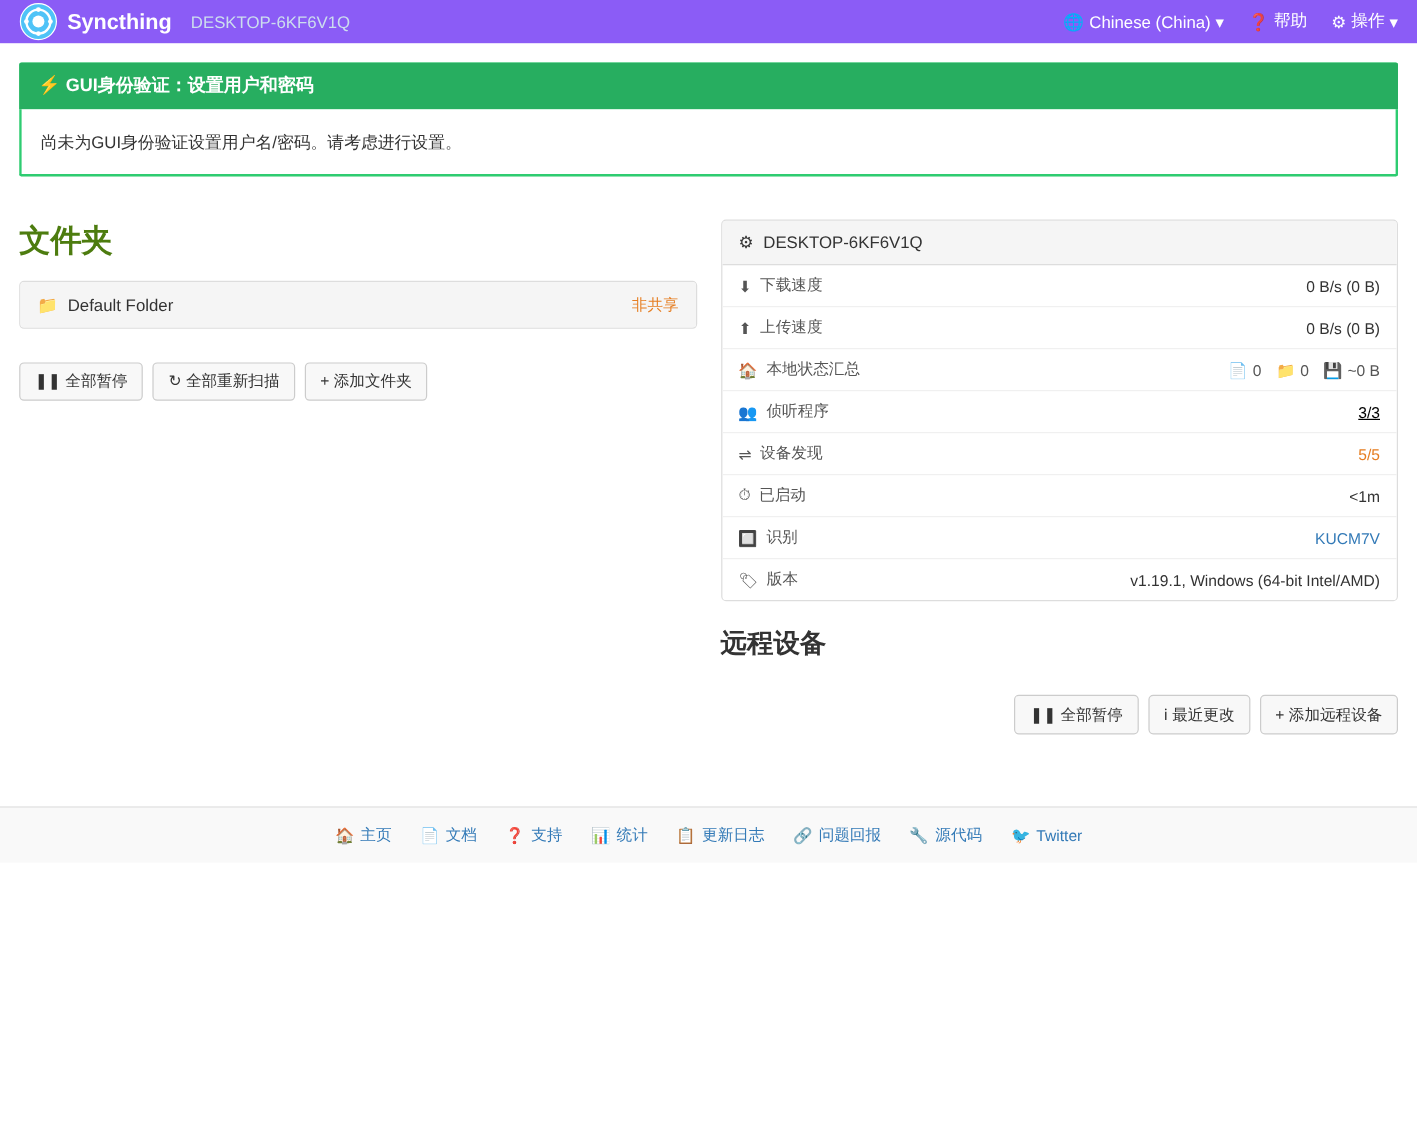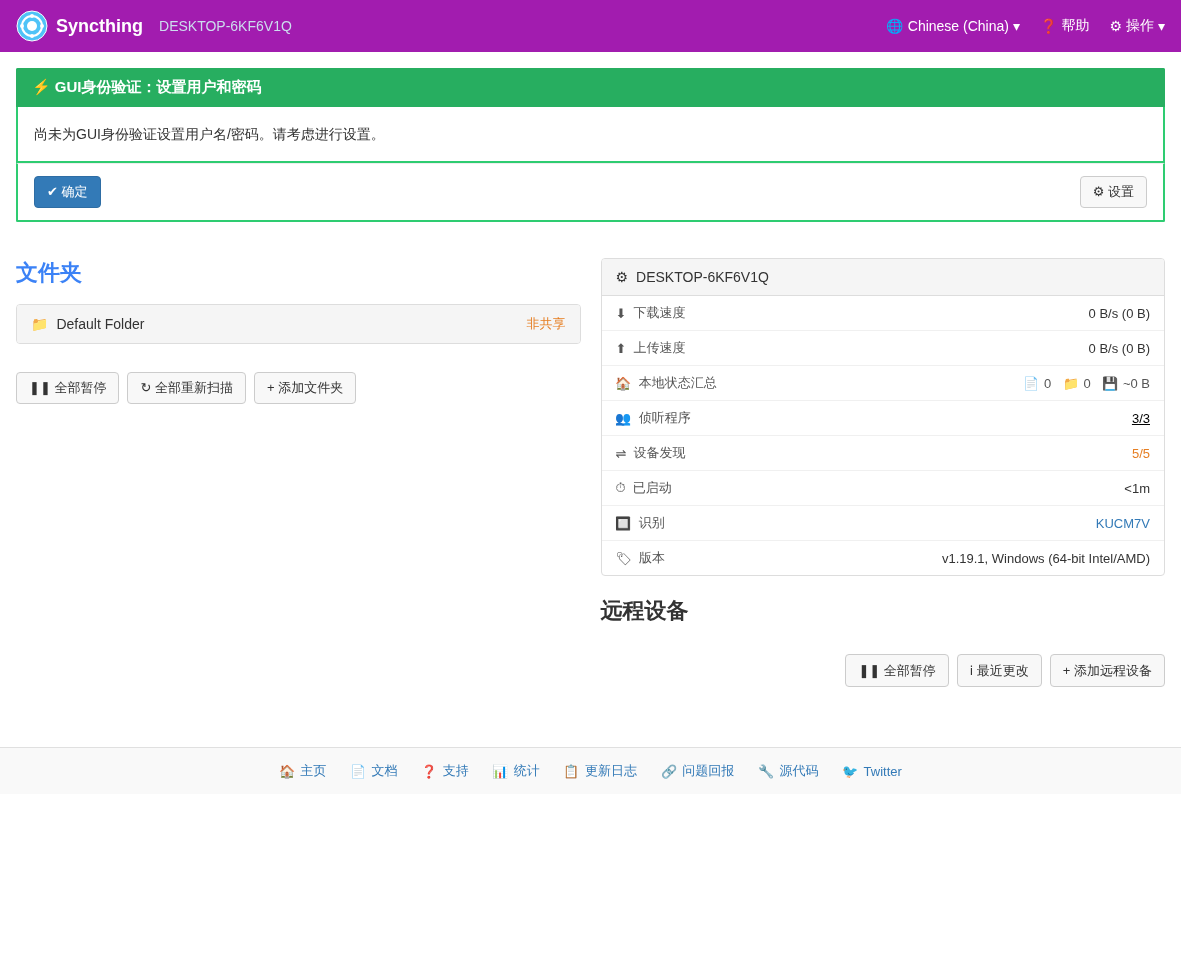--- a/index.html
+++ b/index.html
@@ -1,25 +1,25 @@
 <!DOCTYPE html>
 <html><head>
   <meta charset="utf-8">
   <style>
     * { box-sizing: border-box; margin: 0; padding: 0; }
     body { font-family: "Microsoft YaHei", "Helvetica Neue", Arial, sans-serif; font-size: 14px; background: #fff; color: #333; }
 
     
     .navbar {
-      background: #a21caf;
+      background: #8b5cf6;
       color: #fff;
       display: flex;
       align-items: center;
       padding: 0 16px;
-      height: 52px;
+      height: 36px;
     }
     .navbar-brand {
       display: flex;
       align-items: center;
       gap: 8px;
       font-size: 18px;
       font-weight: bold;
       color: #fff;
       text-decoration: none;
       margin-right: 16px;
@@ -99,24 +99,24 @@
     
     .main-content {
       display: flex;
       gap: 20px;
       padding: 20px 16px;
     }
     .left-panel { flex: 1; }
     .right-panel { flex: 1; }
 
     .section-title {
-      font-size: 22px;
+      font-size: 26px;
       font-weight: bold;
       margin-bottom: 16px;
-      color: #3b82f6;
+      color: #4d7c0f;
     }
 
     
     .folder-card {
       border: 1px solid #ddd;
       border-radius: 4px;
       overflow: hidden;
       margin-bottom: 16px;
     }
     .folder-card-header {
@@ -253,24 +253,20 @@
   </div>
 </nav>
 
 <div class="alert-banner">
   <div class="alert-header">
     <span>⚡ GUI身份验证：设置用户和密码</span>
   </div>
   <div class="alert-body">
     <p>尚未为GUI身份验证设置用户名/密码。请考虑进行设置。</p>
   </div>
-  <div class="alert-footer">
-    <button class="btn btn-primary">✔ 确定</button>
-    <button class="btn">⚙ 设置</button>
-  </div>
 </div>
 
 <div class="main-content">
 
   <div class="left-panel">
     <h2 class="section-title">文件夹</h2>
 
     <div class="folder-card">
       <div class="folder-card-header">
         <div class="folder-card-title">

